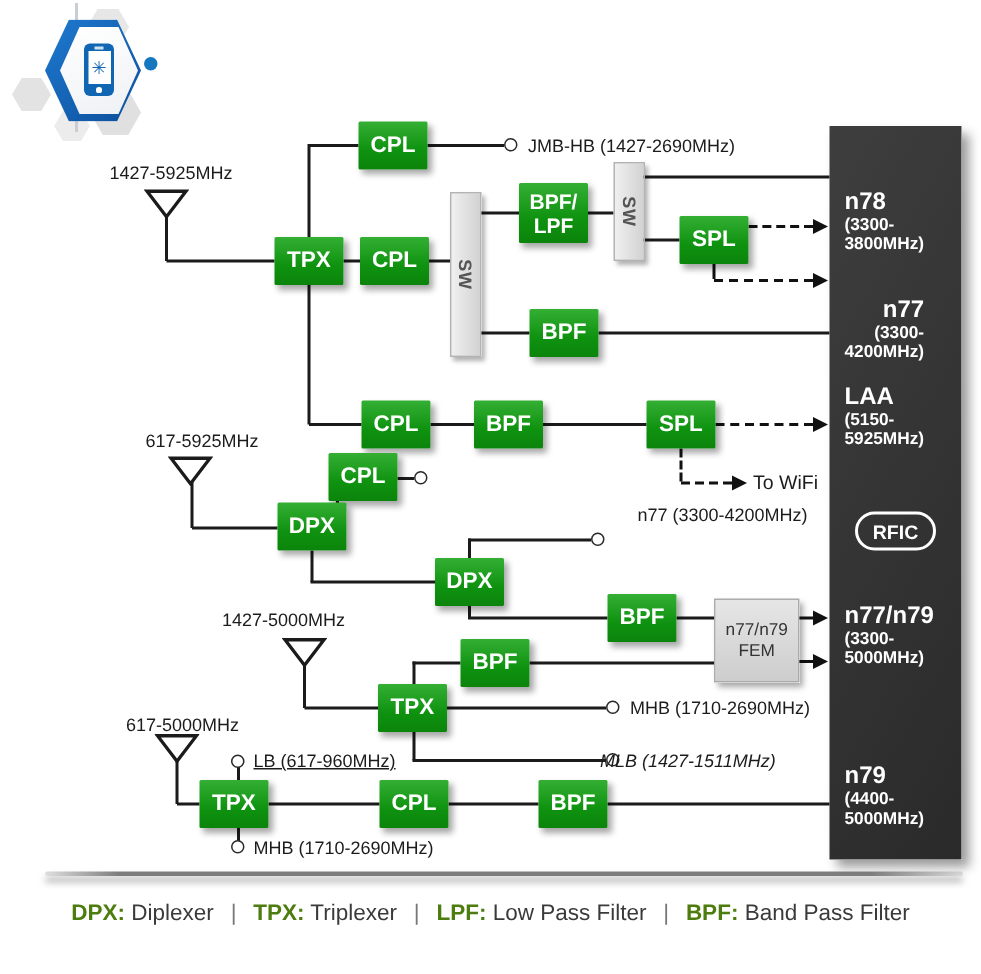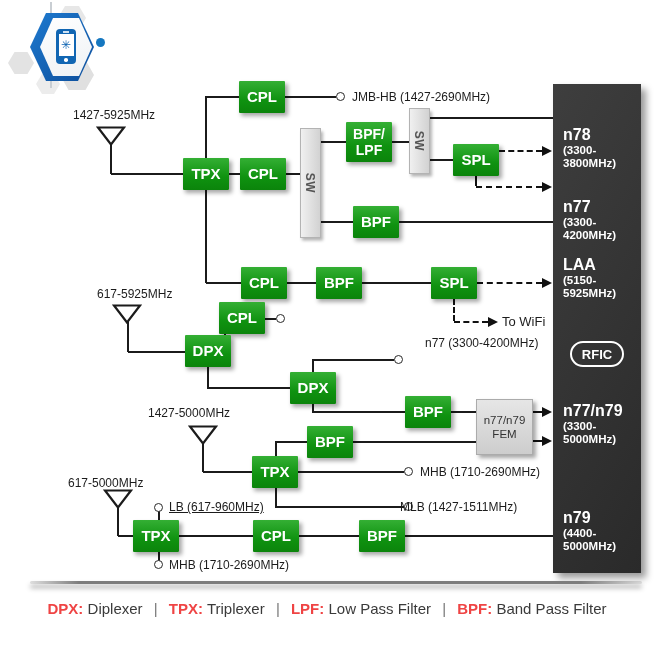--- a/index.html
+++ b/index.html
@@ -53,21 +53,21 @@
                  display:flex;align-items:center;justify-content:center;color:#1166b3;font-size:12px;}
   .phone .btn{position:absolute;left:8px;bottom:2.5px;width:3.5px;height:3.5px;border-radius:50%;background:#fff;}
   .phone .spk{position:absolute;left:7px;top:2px;width:6px;height:1.5px;background:#cfe2f2;}
   
   .wifi{position:absolute;left:502px;top:314px;font-size:13px;color:#1c1c1c;white-space:nowrap;}
   
   .sepline{position:absolute;left:30px;top:581px;width:612px;height:3px;border-radius:2px;
            background:linear-gradient(90deg,rgba(125,125,125,.25),#7d7d7d 8%,#7d7d7d 90%,rgba(125,125,125,.25));
            box-shadow:0 4px 5px rgba(0,0,0,.35);}
   .legend{position:absolute;left:0;right:0;top:598px;text-align:center;font-size:15px;color:#3a3a3a;line-height:21px;}
-  .legend .abbr{font-weight:bold;color:#ef4444;}
+  .legend .abbr{font-weight:bold;color:#4d7c0f;}
   .legend .sep{color:#777;margin:0 7px;}
 </style>
 </head>
 <body>
 
 <div id="stage">
 
   <div class="hex" style="left:8px;top:52px;width:26px;height:22px;background:#e3e3e3;"></div>
   <div class="hex" style="left:34px;top:26px;width:38px;height:34px;background:#dadada;"></div>
   <div class="hex" style="left:58px;top:6px;width:28px;height:24px;background:#e7e7e7;"></div>
@@ -153,21 +153,21 @@
       <polygon points="2,1.5 28,1.5 15,18.5" fill="#fff" stroke="#1b1b1b" stroke-width="2.2"></polygon>
     </svg>
   <div class="alabel" style="left:97px;top:287px;">617-5925MHz</div>
   <svg class="abs" style="left:188px;top:425px;" width="30" height="20" viewBox="0 0 30 20">
       <polygon points="2,1.5 28,1.5 15,18.5" fill="#fff" stroke="#1b1b1b" stroke-width="2.2"></polygon>
     </svg>
   <div class="alabel" style="left:148px;top:406px;">1427-5000MHz</div>
   <svg class="abs" style="left:103px;top:489px;" width="30" height="20" viewBox="0 0 30 20">
       <polygon points="2,1.5 28,1.5 15,18.5" fill="#fff" stroke="#1b1b1b" stroke-width="2.2"></polygon>
     </svg>
-  <div class="alabel" style="left:68px;top:476px;text-align:center;">617-5000MHz</div>
+  <div class="alabel" style="left:84px;top:476px;text-align:center;">617-5000MHz</div>
 
   <div class="mod" style="left:239px;top:81px;">CPL</div>
   <div class="mod" style="left:183px;top:158px;">TPX</div>
   <div class="mod" style="left:240px;top:158px;">CPL</div>
   <div class="mod tall" style="left:346px;top:122px;">
     <span>BPF/</span>
     <span>LPF</span>
   </div>
   <div class="mod" style="left:453px;top:144px;">SPL</div>
   <div class="mod" style="left:353px;top:206px;">BPF</div>
@@ -196,34 +196,34 @@
   </div>
 
   <div class="term-dot" style="left:336px;top:92px;"></div>
   <div class="tlabel" style="left:352px;top:90px;">JMB-HB (1427-2690MHz)</div>
   <div class="term-dot" style="left:276px;top:314px;"></div>
   <div class="term-dot" style="left:394px;top:355px;"></div>
   <div class="tlabel" style="left:410px;top:336px;margin-left:15px;">n77 (3300-4200MHz)</div>
   <div class="term-dot" style="left:404px;top:467px;"></div>
   <div class="tlabel" style="left:420px;top:465px;">MHB (1710-2690MHz)</div>
   <div class="term-dot" style="left:404px;top:502px;"></div>
-  <div class="tlabel" style="left:400px;top:500px;">MLB (1427-1511MHz)</div>
+  <div class="tlabel" style="left:400px;top:500px;font-style:italic;">MLB (1427-1511MHz)</div>
   <div class="term-dot" style="left:154px;top:503px;"></div>
   <div class="tlabel" style="left:169px;top:500px;text-decoration:underline;">LB (617-960MHz)</div>
   <div class="term-dot" style="left:154px;top:560px;"></div>
   <div class="tlabel" style="left:169px;top:558px;">MHB (1710-2690MHz)</div>
   <div class="wifi">To WiFi</div>
 
   <div class="panel">
     <div class="band" style="top:42px;">
       <div class="bname">n78</div>
       <div class="brange">(3300-</div>
       <div class="brange">3800MHz)</div>
     </div>
-    <div class="band" style="top:114px;">
+    <div class="band" style="top:114px;text-align:right;">
       <div class="bname">n77</div>
       <div class="brange">(3300-</div>
       <div class="brange">4200MHz)</div>
     </div>
     <div class="band" style="top:172px;">
       <div class="bname">LAA</div>
       <div class="brange">(5150-</div>
       <div class="brange">5925MHz)</div>
     </div>
     <div class="rfic">

